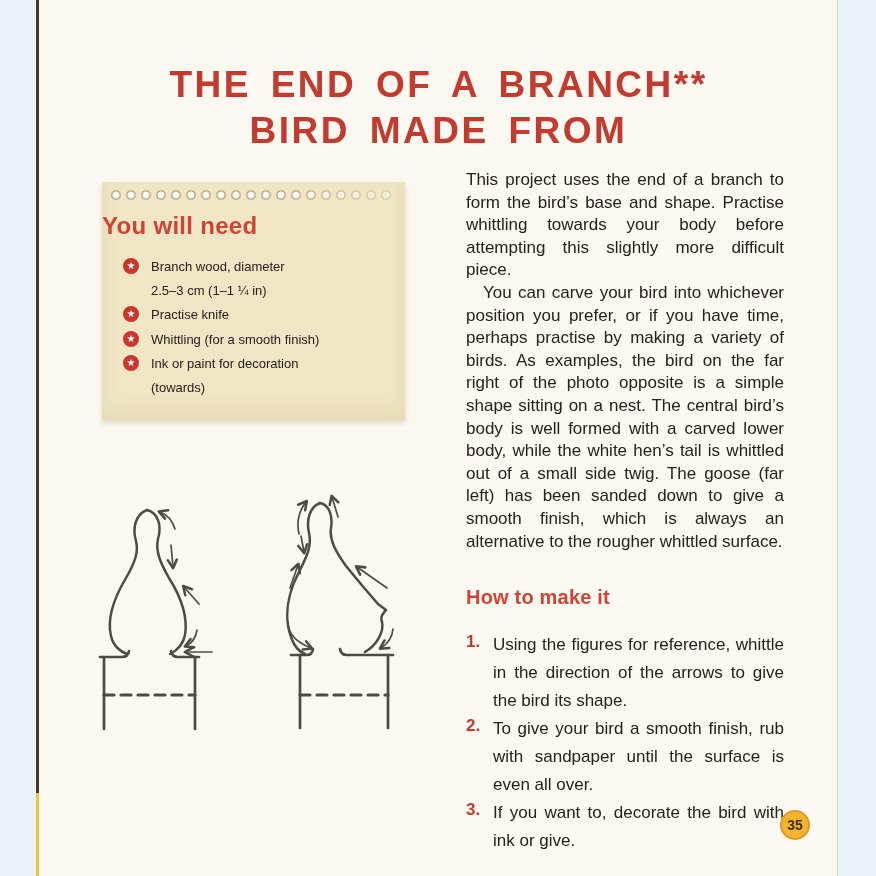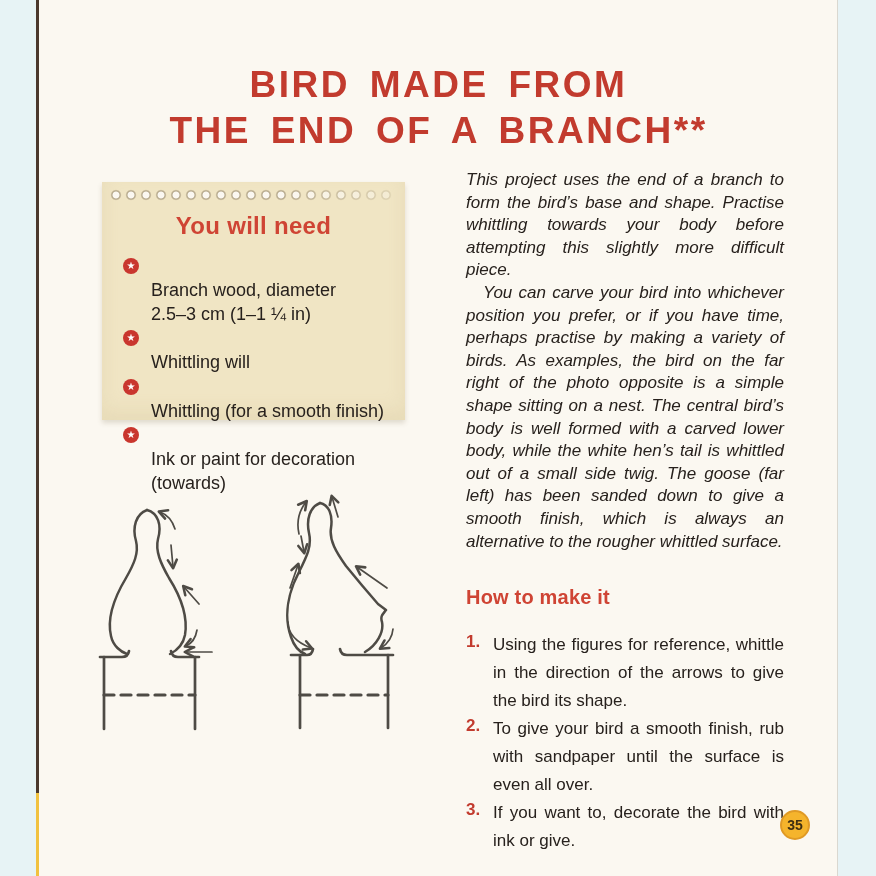--- a/index.html
+++ b/index.html
@@ -42,60 +42,60 @@
   }
   .perforation{
     position:absolute;top:7px;left:7px;right:10px;height:13px;
     background-image:radial-gradient(circle at 7px 6px,
       var(--page-bg,#fbf8f1) 3px, rgba(110,95,70,0.5) 4px, rgba(110,95,70,0) 5.6px);
     background-size:15px 13px;background-repeat:repeat-x;
     -webkit-mask-image:linear-gradient(to right,#000 62%,rgba(0,0,0,0.3));
     mask-image:linear-gradient(to right,#000 62%,rgba(0,0,0,0.3));
   }
   .note-heading{
-    margin:30px 0 0 0;text-align:center;
+    margin:30px 0 0 0;
     color:var(--heading-red,#cf4434);
     font-size:24px;font-weight:700;letter-spacing:0.3px;
   }
   .mat-list{
     list-style:none;margin:15px 14px 0 21px;padding:0;
   }
   .mat-list li{
     display:flex;align-items:flex-start;gap:12px;
     margin-bottom:1px;
   }
   .star{
     flex:0 0 auto;width:16px;height:16px;border-radius:50%;
     background:var(--bullet-red,#c9362e);color:#fff;
     font-size:10px;line-height:16px;text-align:center;
     margin-top:3px;
   }
   .mat-label{
     white-space:pre-line;
     color:var(--text-dark,#27211d);
-    font-size:18px;line-height:23.5px;margin-top:24px;
+    font-size:13px;line-height:23.5px;
   }
   
   .figure{
     position:absolute;left:56px;top:488px;width:330px;height:260px;
     color:var(--sketch-stroke,#4e4b45);
   }
   .figure svg{display:block;width:100%;height:100%;}
   .figure path{fill:none;stroke:currentColor;stroke-linecap:round;stroke-linejoin:round;}
   .figure .outline{stroke-width:2.5;}
   .figure .branch{stroke-width:2.7;}
   .figure .dashed{stroke-width:3.2;stroke-dasharray:10 7;}
   .figure .arrow{stroke-width:1.7;}
   
   .col-right{
     position:absolute;left:427px;top:169px;width:318px;
   }
   .body-par{
     margin:0;color:var(--text-dark,#27211d);
-    font-size:17px;line-height:22.6px;text-align:justify;font-style:italic;
+    font-size:17px;line-height:22.6px;text-align:justify;
   }
   .body-par.indent{text-indent:17px;}
   .howto-heading{
     margin:33px 0 0 0;
     color:var(--heading-red,#cf4434);
     font-size:20px;font-weight:700;letter-spacing:0.2px;
   }
   .steps{
     list-style:none;margin:22px 0 0 0;padding:0;
   }
@@ -121,36 +121,36 @@
   }
 </style>
 </head>
 <body>
 
 <div class="page">
   <div class="spine-bottom"></div>
   <div class="right-edge"></div>
 
   <h1 class="title">
+    <span>THE END OF A BRANCH**</span>
     <span>BIRD MADE FROM</span>
-    <span>THE END OF A BRANCH**</span>
   </h1>
 
   <aside class="note">
     <div class="perforation"></div>
     <h2 class="note-heading">You will need</h2>
     <ul class="mat-list">
       <li>
         <span class="star">★</span>
         <span class="mat-label">Branch wood, diameter
 2.5–3 cm (1–1 ¼ in)</span>
       </li>
       <li>
         <span class="star">★</span>
-        <span class="mat-label">Whittling will</span>
+        <span class="mat-label">Practise knife</span>
       </li>
       <li>
         <span class="star">★</span>
         <span class="mat-label">Whittling (for a smooth finish)</span>
       </li>
       <li>
         <span class="star">★</span>
         <span class="mat-label">Ink or paint for decoration
 (towards)</span>
       </li>

